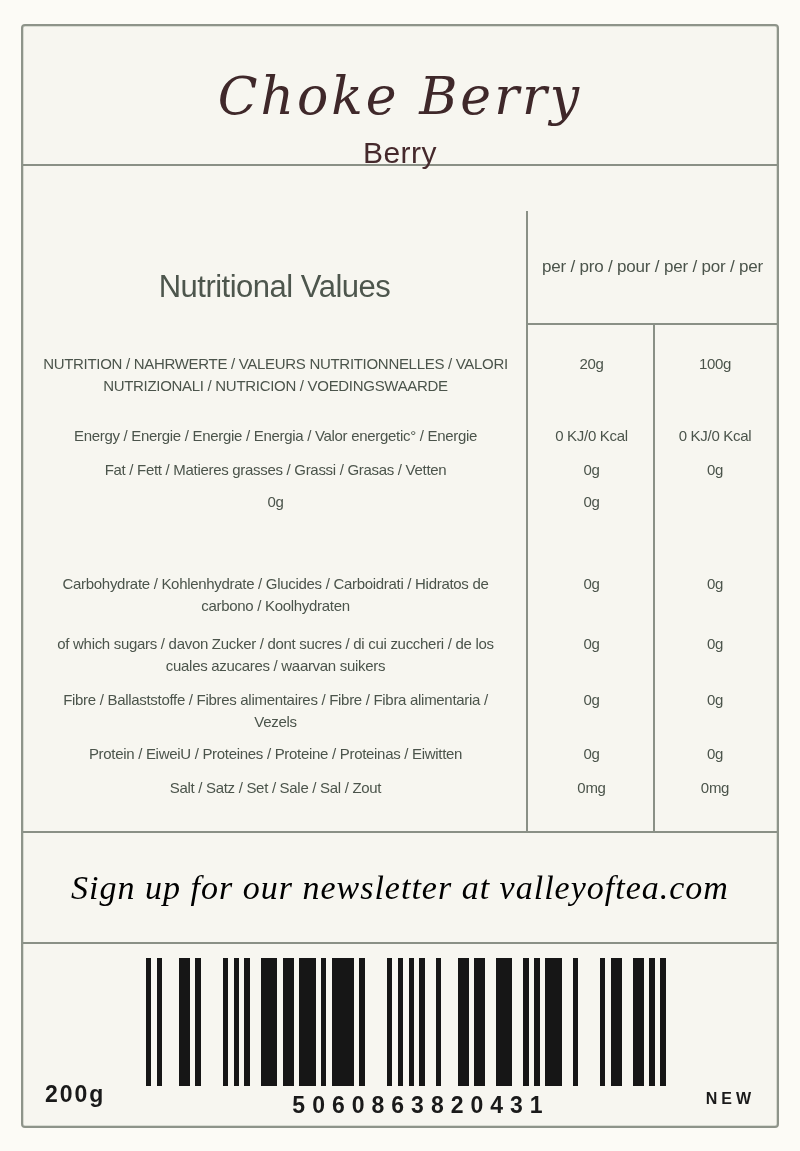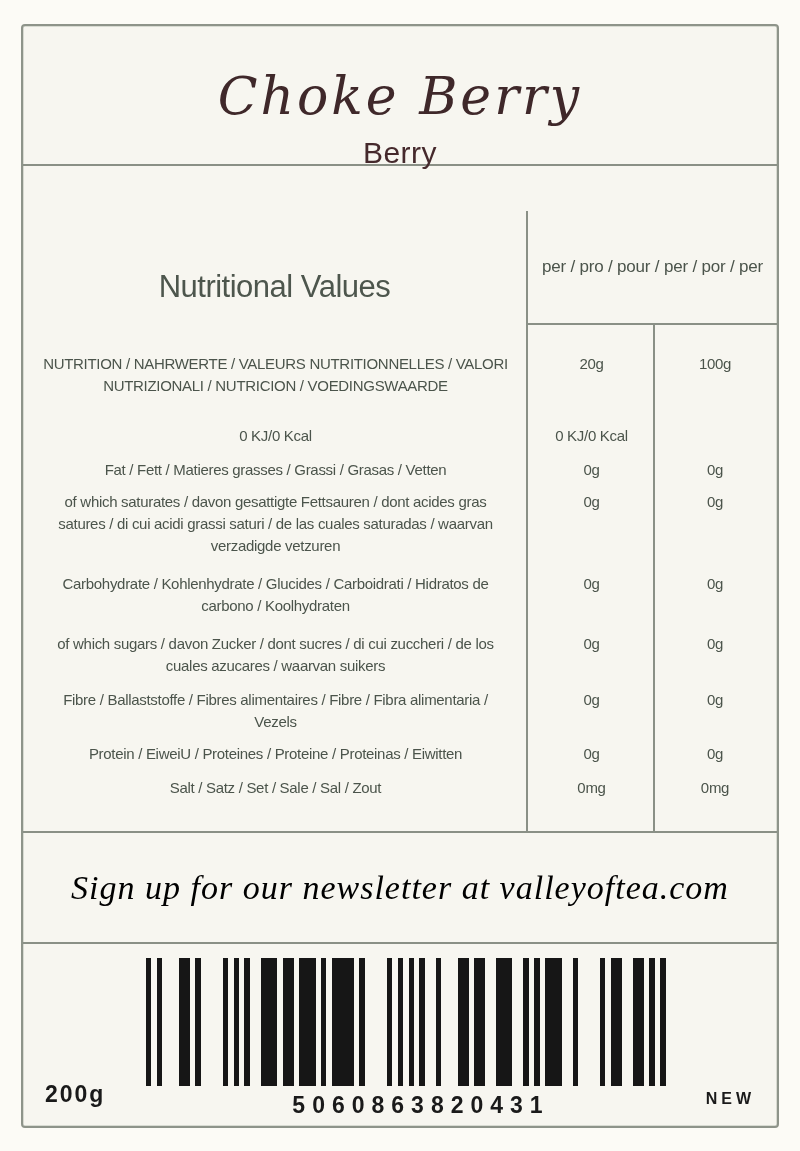--- a/index.html
+++ b/index.html
@@ -96,43 +96,43 @@
     <div class="ncell">
               <span class="vtext">20g</span>
             </div>
     <div class="ncell">
               <span class="vtext">100g</span>
             </div>
   </div>
 
   <div class="nrow">
     <div class="ncell">
+              <span class="ltext">Energy / Energie / Energie / Energia / Valor energetic° / Energie</span>
+            </div>
+    <div class="ncell">
               <span class="vtext">0 KJ/0 Kcal</span>
             </div>
     <div class="ncell">
               <span class="vtext">0 KJ/0 Kcal</span>
             </div>
   </div>
 
   <div class="nrow">
     <div class="ncell">
               <span class="ltext">Fat / Fett / Matieres grasses / Grassi / Grasas / Vetten</span>
             </div>
     <div class="ncell">
               <span class="vtext">0g</span>
             </div>
     <div class="ncell">
               <span class="vtext">0g</span>
             </div>
   </div>
 
   <div class="nrow">
-    <div class="ncell">
-              <span class="ltext">of which saturates / davon gesattigte Fettsauren / dont acides gras satures / di cui acidi grassi saturi / de las cuales saturadas / waarvan verzadigde vetzuren</span>
-            </div>
     <div class="ncell">
               <span class="vtext">0g</span>
             </div>
     <div class="ncell">
               <span class="vtext">0g</span>
             </div>
   </div>
 
   <div class="nrow">
     <div class="ncell">

